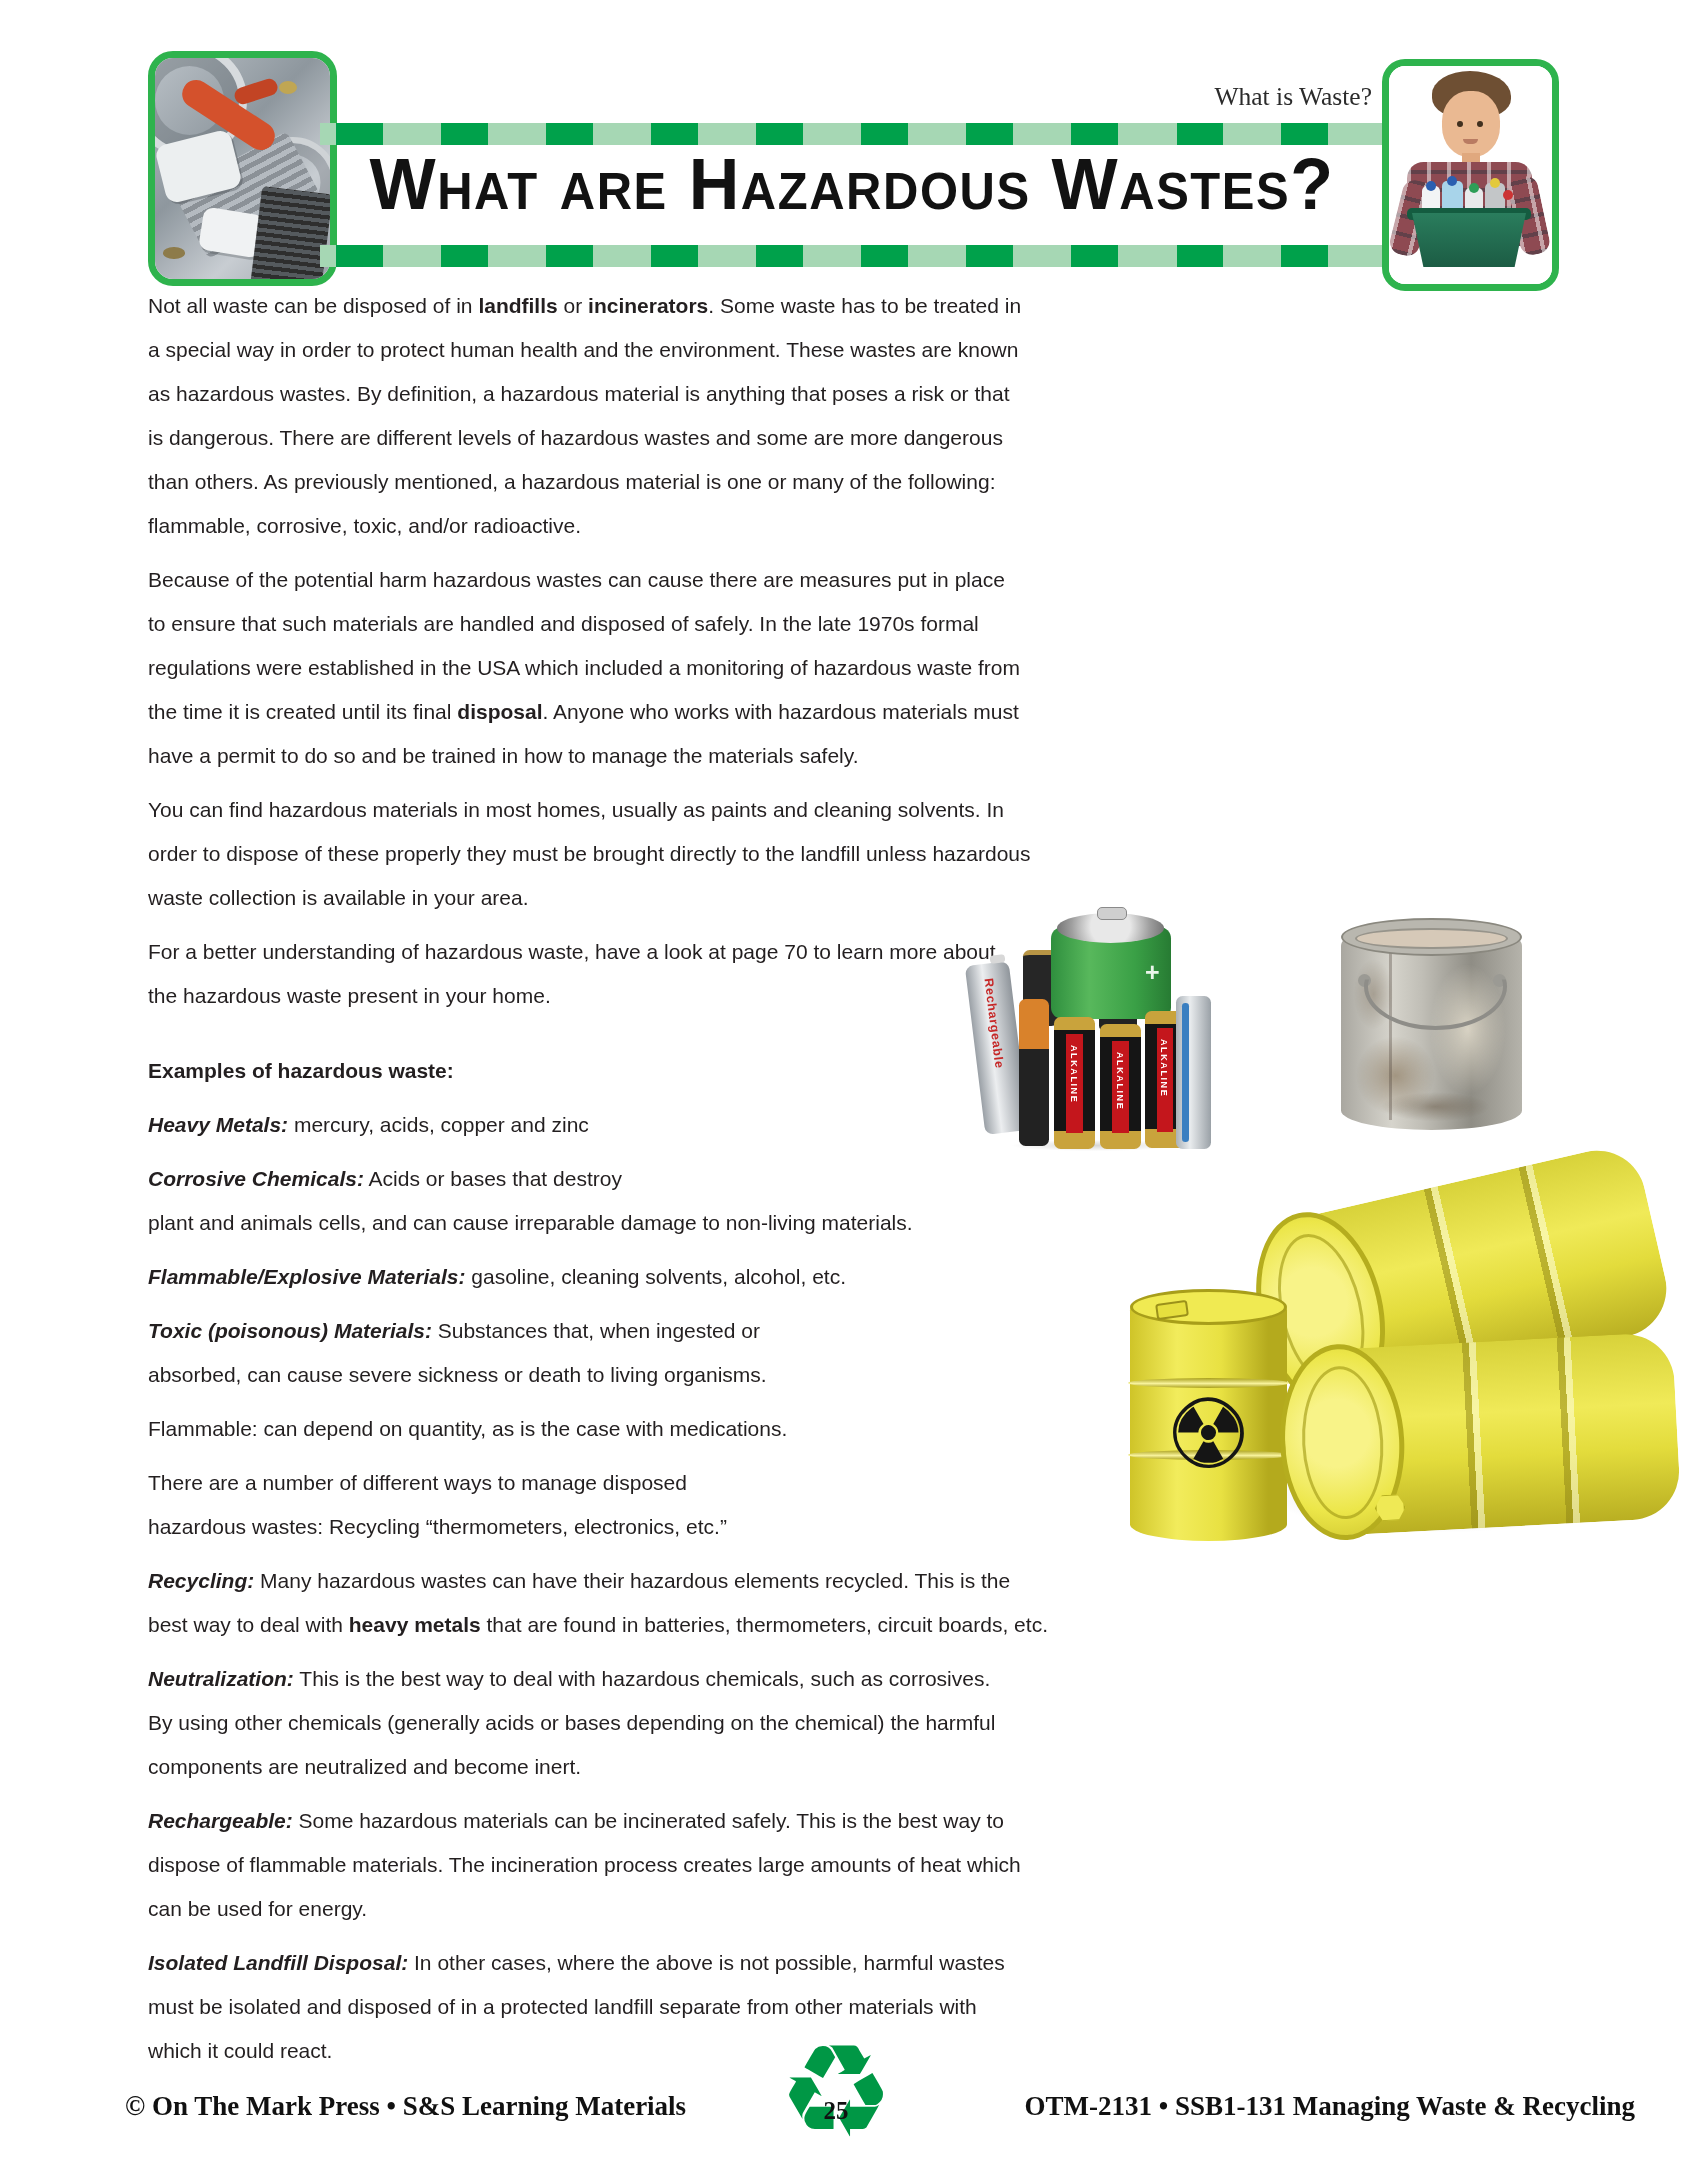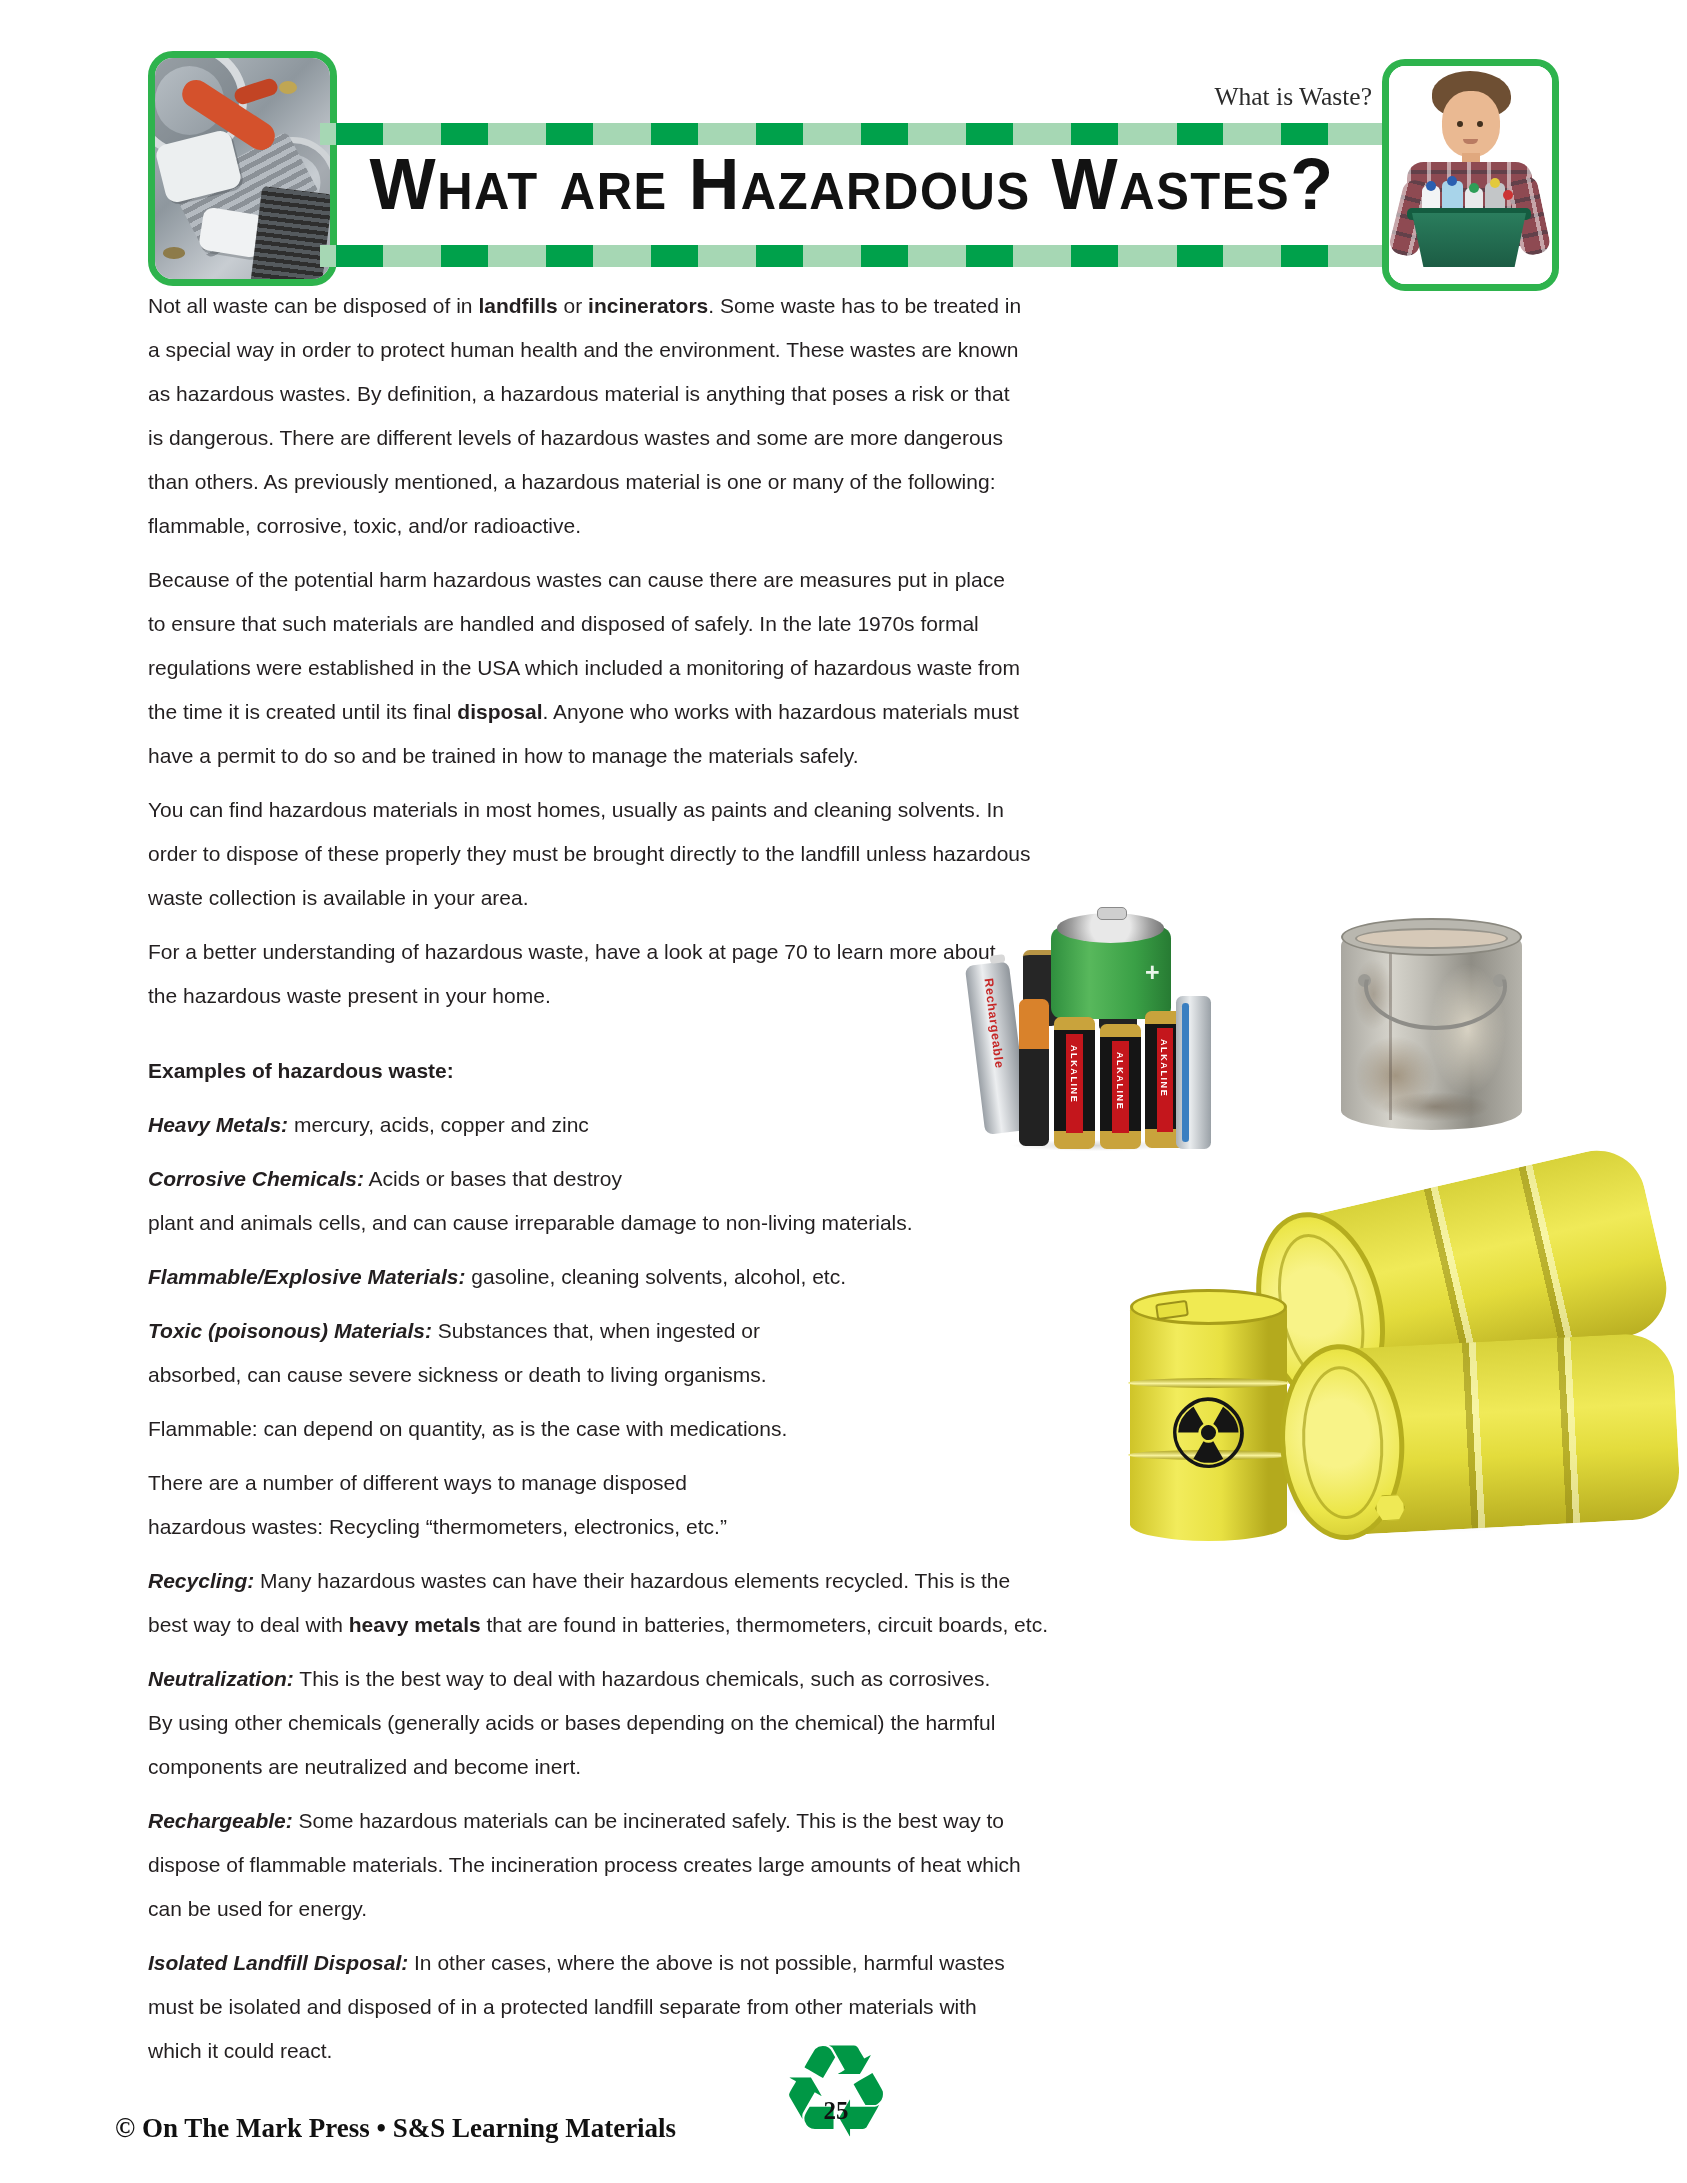--- a/index.html
+++ b/index.html
@@ -155,21 +155,21 @@
   .st-plug{position:absolute;left:23px;top:10px;width:28px;height:11.5px;background:#e6df3e;border:2.5px solid #9b911a;border-radius:3.3px;transform:rotate(-8deg);}
   .st-rib{position:absolute;left:-2.5px;width:161px;height:10px;border-radius:50%;
           background:linear-gradient(#a89e1a,#f7f29a 55%,#a89e1a);}
   .rib-1{top:89px;} .rib-2{top:161px;}
   .radioactive{position:absolute;left:50%;top:97px;transform:translateX(-50%);
                font-family:"DejaVu Sans",sans-serif;font-size:97px;line-height:97px;color:#151515;}
 
   
   .footer-text{position:absolute;top:2091px;font-family:"Liberation Serif","DejaVu Serif",serif;
                font-weight:700;font-size:27px;color:#111;}
-  .footer-left{left:115px;margin-top:22px;}
+  .footer-left{left:125px;}
   .footer-right{right:52px;}
   .recycle{position:absolute;left:770px;top:2025px;width:132px;height:132px;text-align:center;
            font-family:"DejaVu Sans",sans-serif;font-size:129px;line-height:132px;color:#009745;}
   .page-number{position:absolute;left:803px;top:2097px;width:66px;text-align:center;
                font-family:"Liberation Serif","DejaVu Serif",serif;font-weight:700;font-size:25px;color:#111;}
 </style>
 </head>
 <body>
 
 <div class="page">
@@ -323,15 +323,16 @@
       <div class="st-top">
         <div class="st-plug"></div>
       </div>
       <div class="radioactive">☢</div>
     </div>
   </div>
 
   <div class="footer-text footer-left">© On The Mark Press • S&amp;S Learning Materials</div>
   <div class="recycle">♻</div>
   <div class="page-number">25</div>
+  <div class="footer-text footer-right">OTM-2131 • SSB1-131 Managing Waste &amp; Recycling</div>
 
 </div>
 
 
 </body></html>

